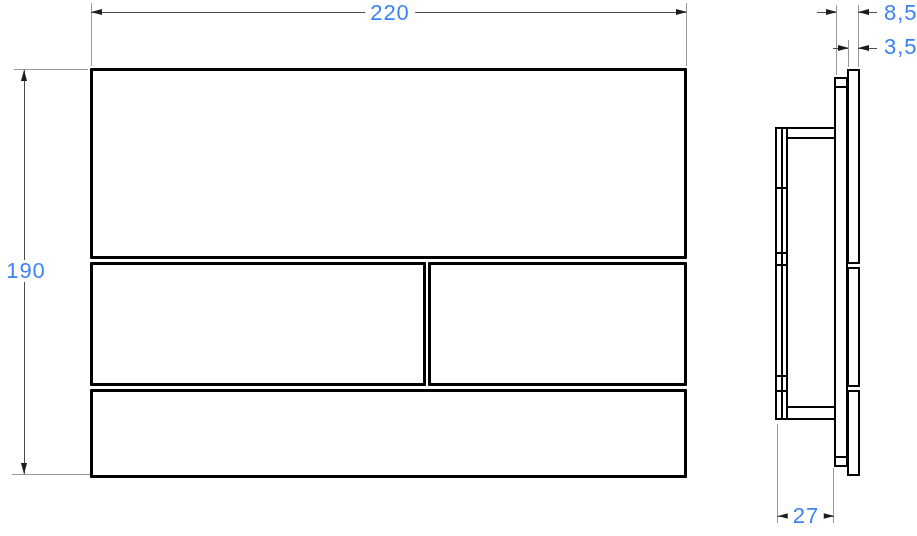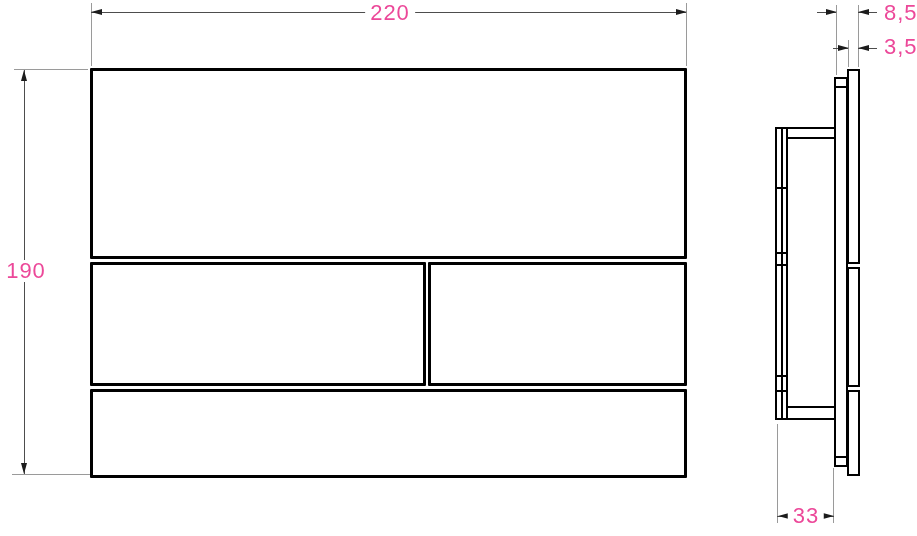--- a/index.html
+++ b/index.html
@@ -18,21 +18,21 @@
   
   .xl{position:absolute;background:#9a9a9a;}
   
   .ar{position:absolute;width:0;height:0;border:3px solid transparent;}
   .ar-l{border-right:11px solid #1c1c1c;border-left:0;}
   .ar-r{border-left:11px solid #1c1c1c;border-right:0;}
   .ar-u{border-bottom:11px solid #1c1c1c;border-top:0;}
   .ar-d{border-top:11px solid #1c1c1c;border-bottom:0;}
   
   .lab{
-    position:absolute;color:#ec4899;font-size:22px;letter-spacing:1px;
+    position:absolute;color:#3b82f6;font-size:22px;letter-spacing:1px;
     background:#fff;padding:0 5px;white-space:nowrap;line-height:1;
     transform:translate(-50%,-50%);
   }
   .lab-left{transform:translate(0,-50%);}
 </style>
 </head>
 <body>
 
 <div id="stage">
 
@@ -100,16 +100,16 @@
     <div class="ar ar-l" style="left:858px;top:45px;"></div>
     <div class="lab lab-left" style="left:879px;top:47px;">3,5</div>
   </div>
 
   <div>
     <div class="xl" style="left:777px;top:424px;width:1px;height:99px;"></div>
     <div class="xl" style="left:833px;top:468px;width:1px;height:55px;"></div>
     <div class="dl" style="left:777px;top:516px;width:57px;height:1px;"></div>
     <div class="ar ar-l" style="left:778px;top:513px;"></div>
     <div class="ar ar-r" style="left:823px;top:513px;"></div>
-    <div class="lab" style="left:806px;top:516px;">33</div>
+    <div class="lab" style="left:806px;top:516px;">27</div>
   </div>
 
 </div>
 
 </body></html>

